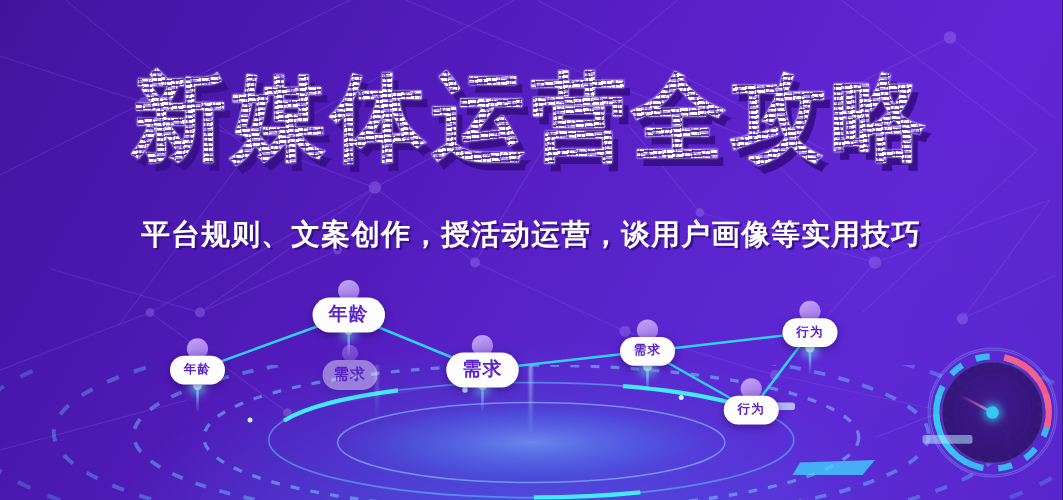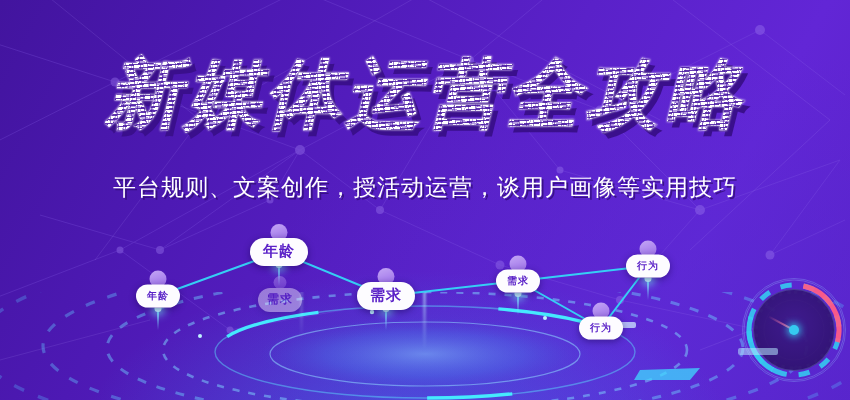--- a/index.html
+++ b/index.html
@@ -11,21 +11,21 @@
       radial-gradient(ellipse 520px 260px at 48% 108%, rgba(60,120,235,.55) 0%, rgba(60,120,235,0) 62%),
       radial-gradient(ellipse 700px 420px at 86% 86%, rgba(86,44,210,.55) 0%, rgba(86,44,210,0) 70%),
       linear-gradient(118deg,#42149e 0%,#4d19b4 26%,#5a21c9 56%,#6226d6 78%,#5a21c9 100%);
   }
 
   
   .mesh{position:absolute;inset:0;opacity:.55;}
   .mesh2{position:absolute;inset:0;opacity:.40;}
 
   
-  #title-block{position:absolute;left:0;top:56px;width:850px;text-align:center;font-style:italic;}
+  #title-block{position:absolute;left:0;top:56px;width:850px;text-align:center;}
   .title-wrap{position:relative;display:inline-block;}
   .title-shadow{
     position:absolute;left:5px;top:6px;
     font-size:76px;font-weight:bold;letter-spacing:4px;line-height:1;
     color:#3a0f8c;white-space:nowrap;
     font-family:"DejaVu Sans","Liberation Sans",sans-serif;
   }
   .title-main{
     position:relative;
     font-size:76px;font-weight:bold;letter-spacing:4px;line-height:1;
@@ -47,21 +47,21 @@
     font-size:76px;font-weight:bold;letter-spacing:4px;line-height:1;
     white-space:nowrap;color:transparent;
     font-family:"DejaVu Sans","Liberation Sans",sans-serif;
     -webkit-text-stroke:2.5px #ffffff;
     z-index:-1;
   }
 
   
   #subtitle{
     position:absolute;left:0;top:172px;width:850px;text-align:center;
-    font-size:23px;font-weight:normal;letter-spacing:1px;color:#ffffff;
+    font-size:23px;font-weight:bold;letter-spacing:1px;color:#ffffff;
     font-family:"DejaVu Sans","Liberation Sans",sans-serif;
     text-shadow:2px 2px 0 rgba(52,14,124,.85);
   }
 
   
   #network{position:absolute;left:0;top:0;width:850px;height:400px;}
   .node{position:absolute;transform:translate(-50%,-50%);}
   .node .person{
     position:absolute;left:50%;top:-14px;transform:translateX(-50%);
     width:34px;height:36px;

